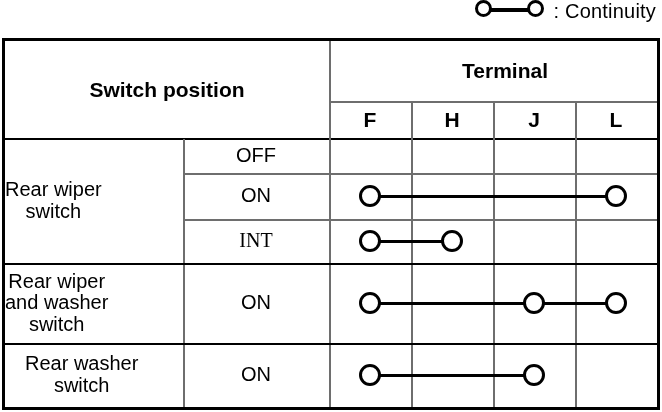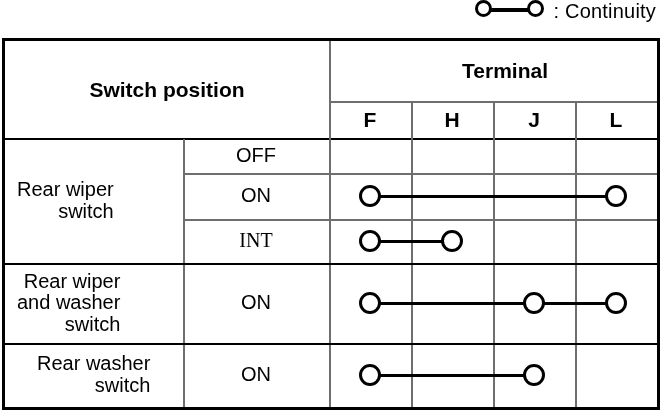--- a/index.html
+++ b/index.html
@@ -89,22 +89,21 @@
     position: absolute;
     display: flex;
     align-items: center;
     justify-content: center;
     box-sizing: border-box;
     text-align: center;
     line-height: 1.08;
   }
   .cell.left-align {
     justify-content: flex-start;
-    padding-left: 12px;
-    text-align: right;
+    text-align: center;
   }
 
   .hdr-main   { font-size: 21px; font-weight: bold; }
   .hdr-term   { font-size: 21px; font-weight: bold; margin-left: 12px; }
   .hdr-col    { font-size: 21px; font-weight: bold; }
   .row-name   { font-size: 20px; }
   .row-pos    { font-size: 20px; }
 
   
   .conn-layer {

